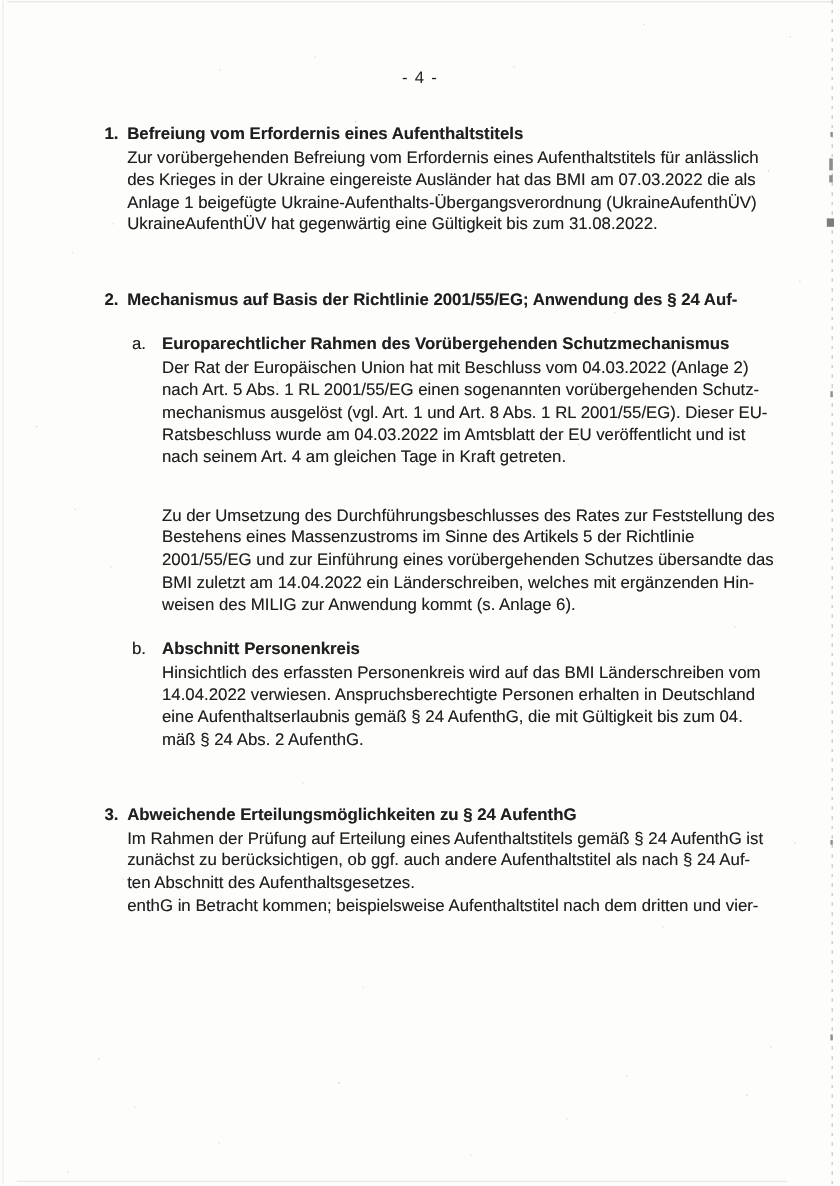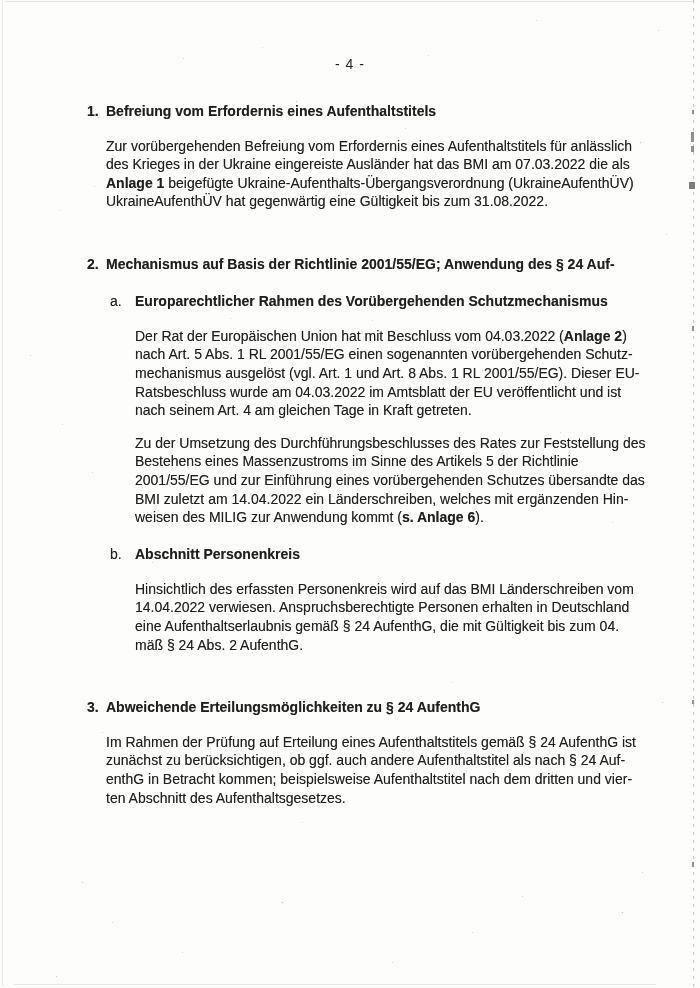--- a/index.html
+++ b/index.html
@@ -53,27 +53,27 @@
     letter-spacing: 1px;
   }
   .content {
     position: absolute; top: 102px; left: 87px; width: 560px;
   }
   .line, .title-line, .marker, .sub-marker {
     font-size: 14px; line-height: 18.6px; white-space: nowrap;
     text-shadow: 0 0 0.5px rgba(31,31,31,0.5);
   }
   .title-line { font-weight: 700; }
-  .b { font-weight: 700; }
+  .b { font-weight: 400; }
   .section { display: flex; }
   .section + .section { margin-top: 44px; }
   .marker { width: 19px; flex: none; font-weight: 700; }
   .sec-body { flex: 1; min-width: 0; }
-  .para { margin-top: 14px; }
-  .title-line + .para { margin-top: 16px; }
+  .para { margin-top: 30px; }
+  .title-line + .para { margin-top: 1px; }
   .subsection { display: flex; margin-left: 4px; margin-top: 18.6px; }
   .sub-marker { width: 25px; flex: none; font-weight: 400; }
   .sub-body { flex: 1; min-width: 0; }
 </style>
 </head>
 <body style="--ink: #1f1f1f;">
 
 <div class="page">
   <div class="edge-top"></div>
   <div class="edge-left"></div>
@@ -141,19 +141,19 @@
           </div>
         </div>
       </div>
       <div class="section">
         <div class="marker">3.</div>
         <div class="sec-body">
           <div class="title-line">Abweichende Erteilungsmöglichkeiten zu § 24 AufenthG</div>
           <div class="para">
             <div class="line"><span>Im Rahmen der Prüfung auf Erteilung eines Aufenthaltstitels gemäß § 24 AufenthG ist</span></div>
             <div class="line"><span>zunächst zu berücksichtigen, ob ggf. auch andere Aufenthaltstitel als nach § 24 Auf-</span></div>
+            <div class="line"><span>ten Abschnitt des Aufenthaltsgesetzes.</span></div>
             <div class="line"><span>enthG in Betracht kommen; beispielsweise Aufenthaltstitel nach dem dritten und vier-</span></div>
-            <div class="line"><span>ten Abschnitt des Aufenthaltsgesetzes.</span></div>
           </div>
         </div>
       </div>
     </div>
 </div>
 
 </body></html>

